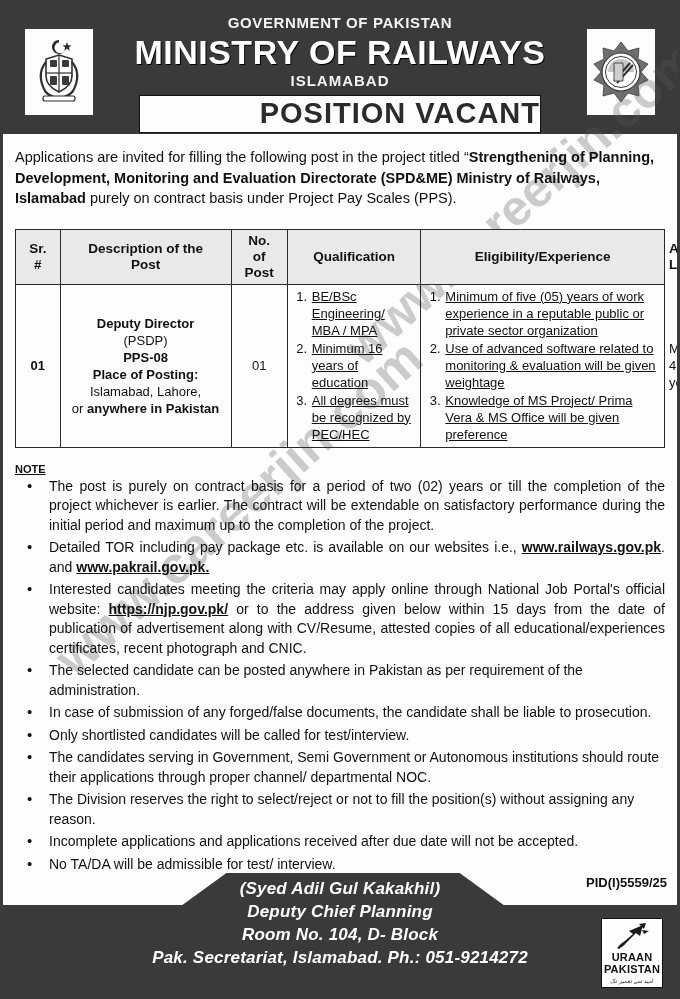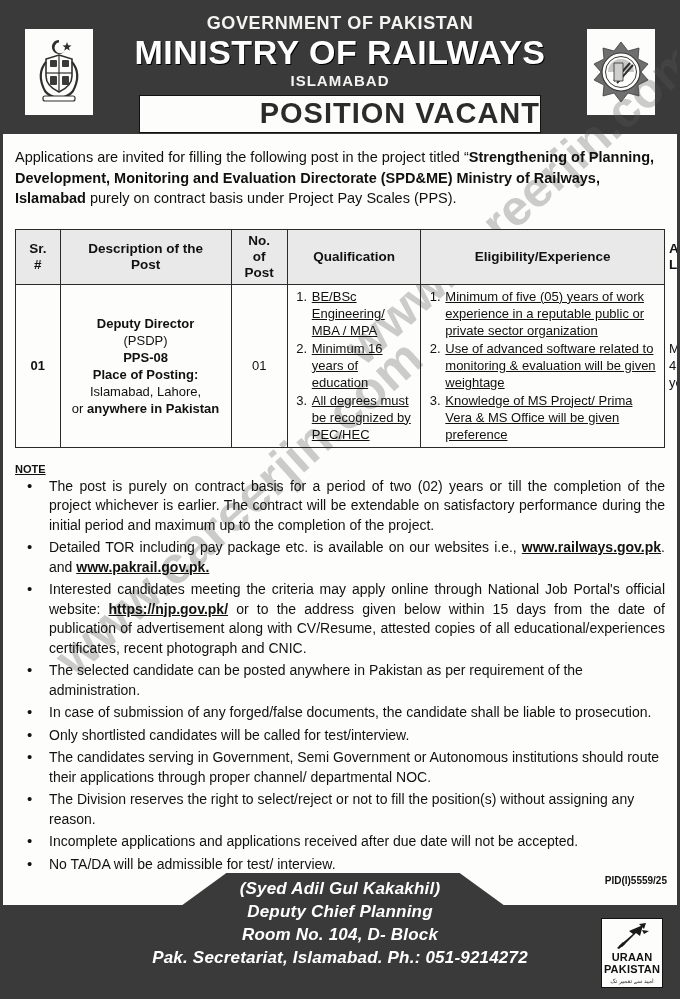--- a/index.html
+++ b/index.html
@@ -72,21 +72,21 @@
 
   .header-center {
     position: absolute;
     left: 100px;
     right: 100px;
     top: 10px;
     text-align: center;
   }
   .gov-line {
     color: #f4f4f2;
-    font-size: 18px;
+    font-size: 15px;
     font-weight: bold;
     letter-spacing: 0.6px;
     line-height: 20px;
   }
   .ministry-line {
     color: #ffffff;
     font-size: 34px;
     font-weight: bold;
     letter-spacing: 0.5px;
     line-height: 38px;
@@ -245,21 +245,21 @@
     width: 324px;
     top: 0;
     height: 33px;
     background: #3a3a3a;
     clip-path: polygon(14% 0, 86% 0, 100% 100%, 0% 100%);
   }
   .pid {
     position: absolute;
     right: 10px;
     top: 2px;
-    font-size: 10px;
+    font-size: 13px;
     font-weight: bold;
     color: #111;
     z-index: 9;
   }
   .sign-block {
     position: absolute;
     left: 0;
     right: 0;
     top: 4px;
     text-align: center;

